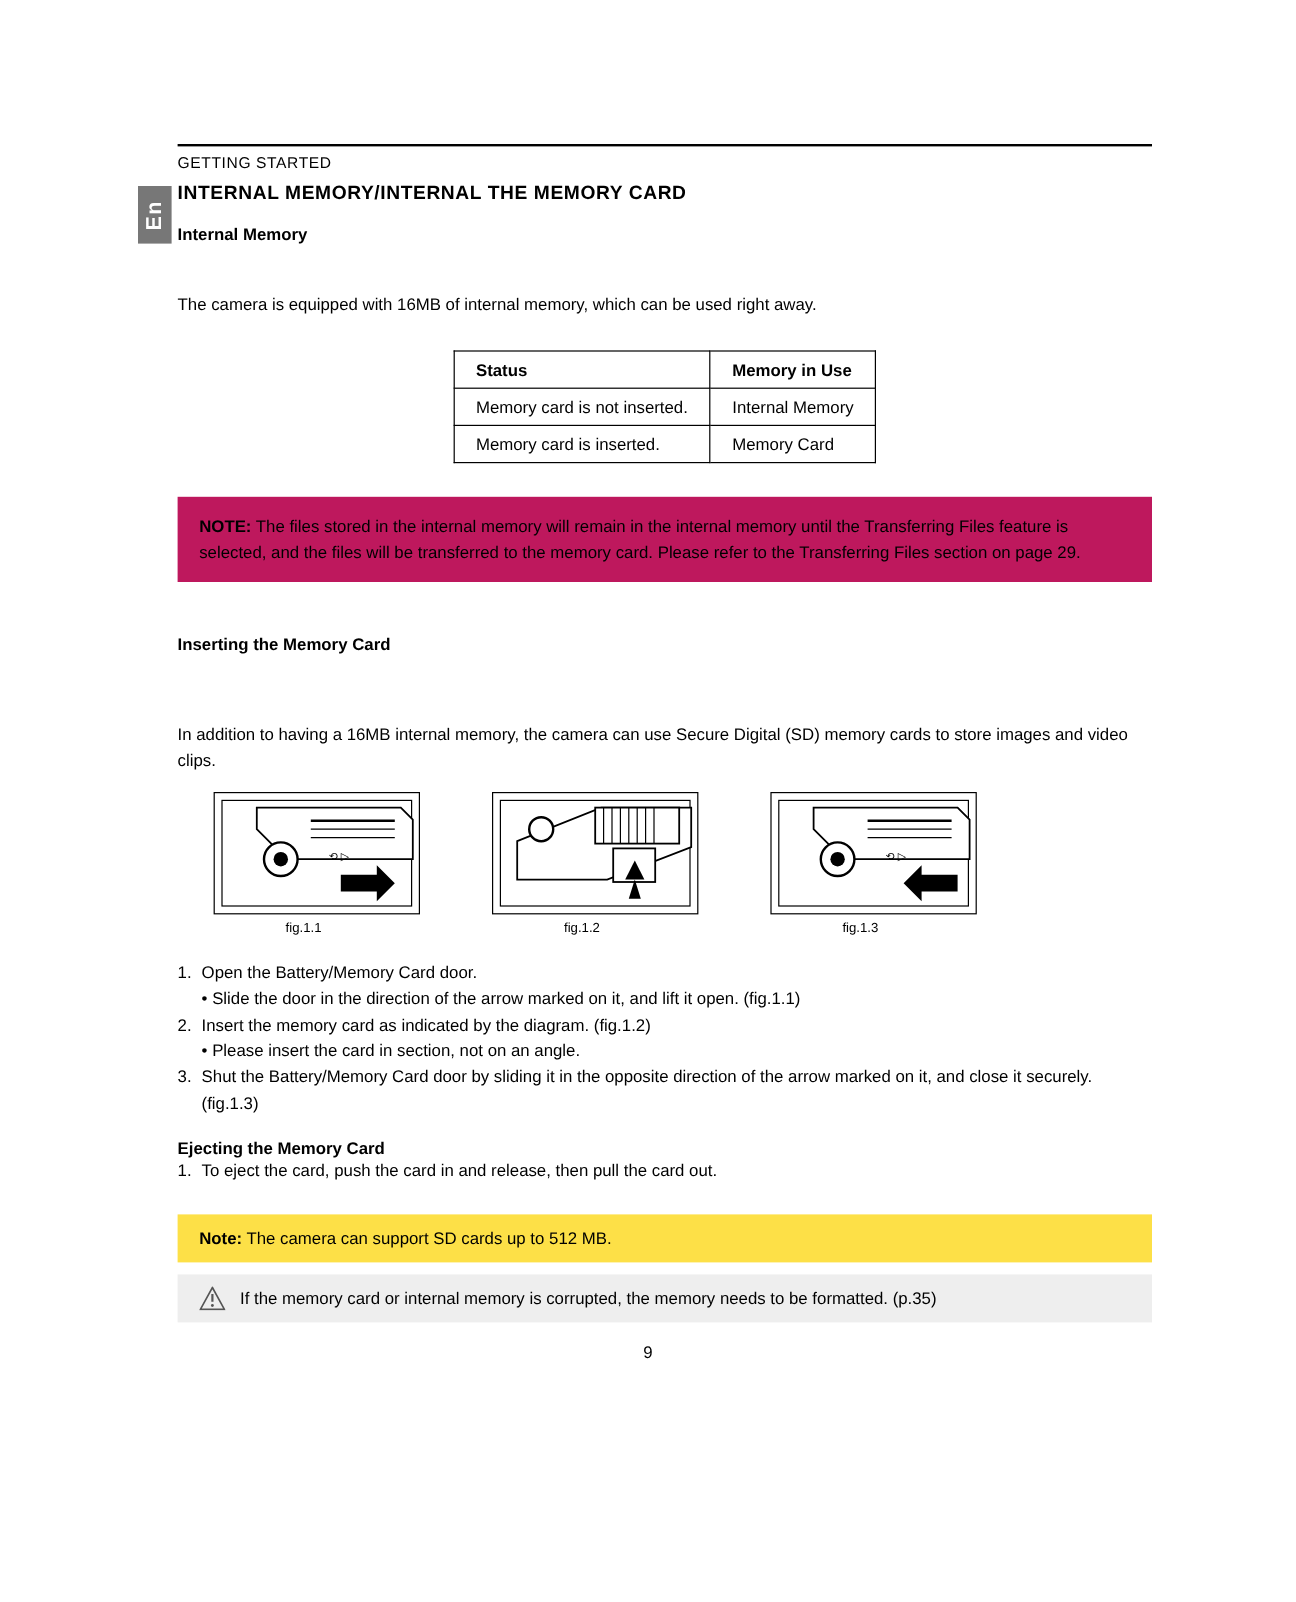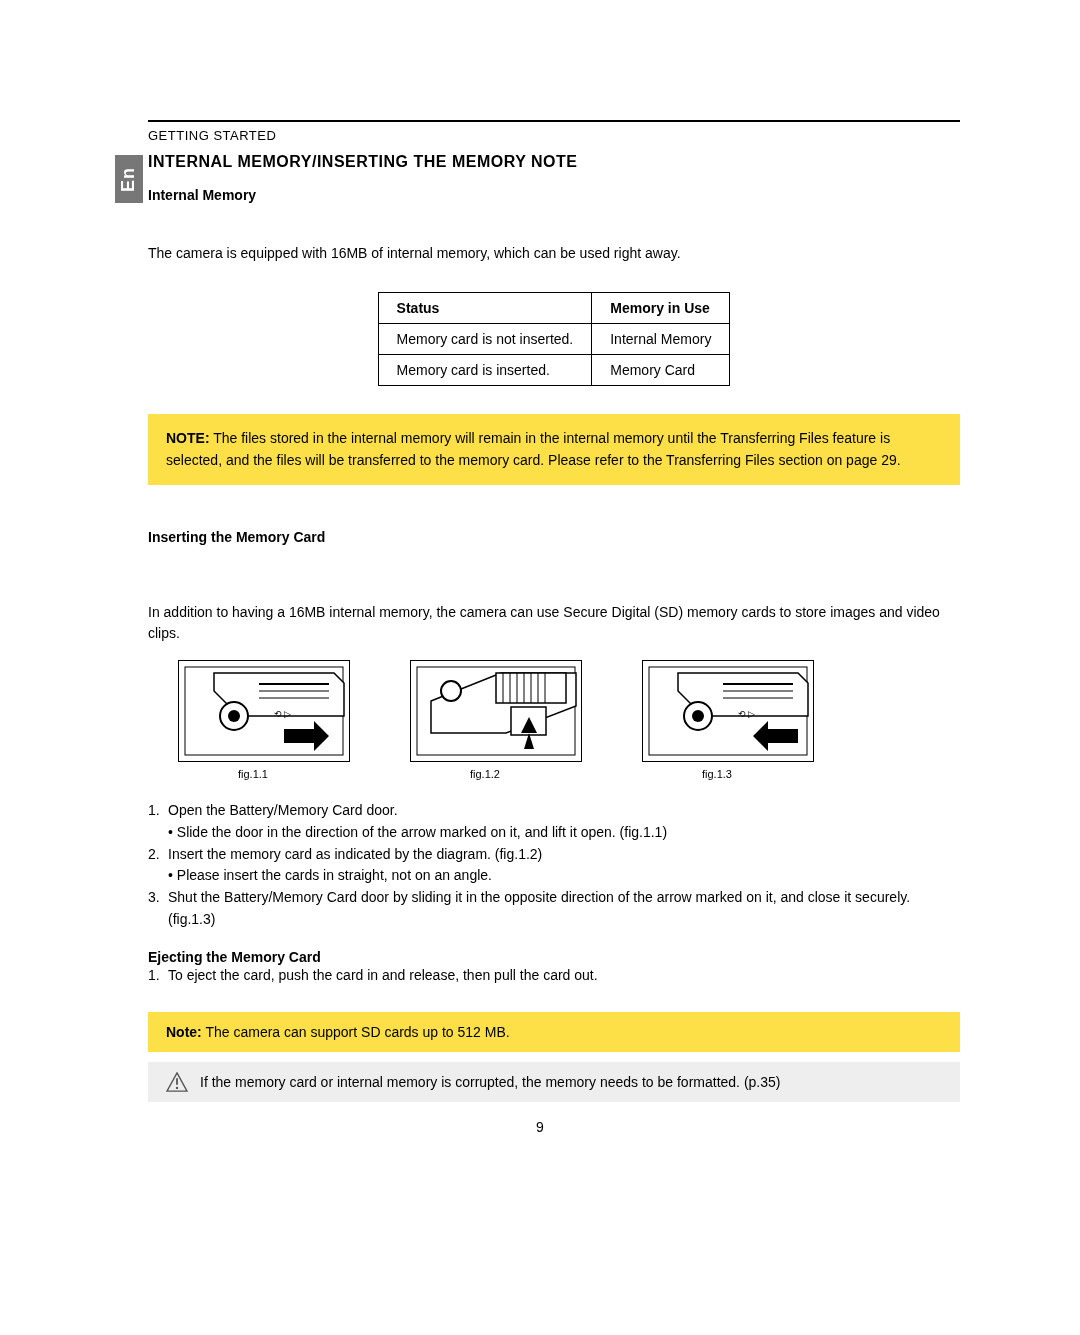--- a/index.html
+++ b/index.html
@@ -72,21 +72,21 @@
   }
   .mem-table th, .mem-table td {
     border: 1px solid #000;
     padding: 7px 18px;
     text-align: left;
   }
   .mem-table th {
     font-weight: bold;
   }
   .note-box {
-    background: #fde047;
+    background: #be185d;
     padding: 14px 18px;
     font-size: 14px;
     line-height: 1.55;
     margin-top: 18px;
     margin-bottom: 44px;
   }
   .figs-row {
     display: flex;
     justify-content: flex-start;
     gap: 60px;
@@ -163,21 +163,21 @@
 
   <div class="header-line"></div>
   <div class="header-text">GETTING STARTED</div>
 
   <div class="lang-tab">
     <span>En</span>
   </div>
 
   <div class="content">
 
-    <div class="section-title">INTERNAL MEMORY/INSERTING THE MEMORY NOTE</div>
+    <div class="section-title">INTERNAL MEMORY/INTERNAL THE MEMORY CARD</div>
 
     <div class="sub-title">Internal Memory</div>
     <div class="body-text">The camera is equipped with 16MB of internal memory, which can be used right away.</div>
 
     <table class="mem-table">
       <tbody>
           <tr>
         <th>Status</th>
         <th>Memory in Use</th>
       </tr>
@@ -257,21 +257,21 @@
     <div class="steps">
       <div class="step">
           <span class="num">1.</span>
           <span>Open the Battery/Memory Card door.</span>
         </div>
       <div class="bullet-line">•  Slide the door in the direction of the arrow marked on it, and lift it open. (fig.1.1)</div>
       <div class="step">
           <span class="num">2.</span>
           <span>Insert the memory card as indicated by the diagram. (fig.1.2)</span>
         </div>
-      <div class="bullet-line">•  Please insert the cards in straight, not on an angle.</div>
+      <div class="bullet-line">•  Please insert the card in section, not on an angle.</div>
       <div class="step">
           <span class="num">3.</span>
           <span>Shut the Battery/Memory Card door by sliding it in the opposite direction of the arrow marked on it, and close it securely. (fig.1.3)</span>
         </div>
     </div>
 
     <div class="eject-title">Ejecting the Memory Card</div>
     <div class="steps" style="margin-top:0">
       <div class="step">
           <span class="num">1.</span>

